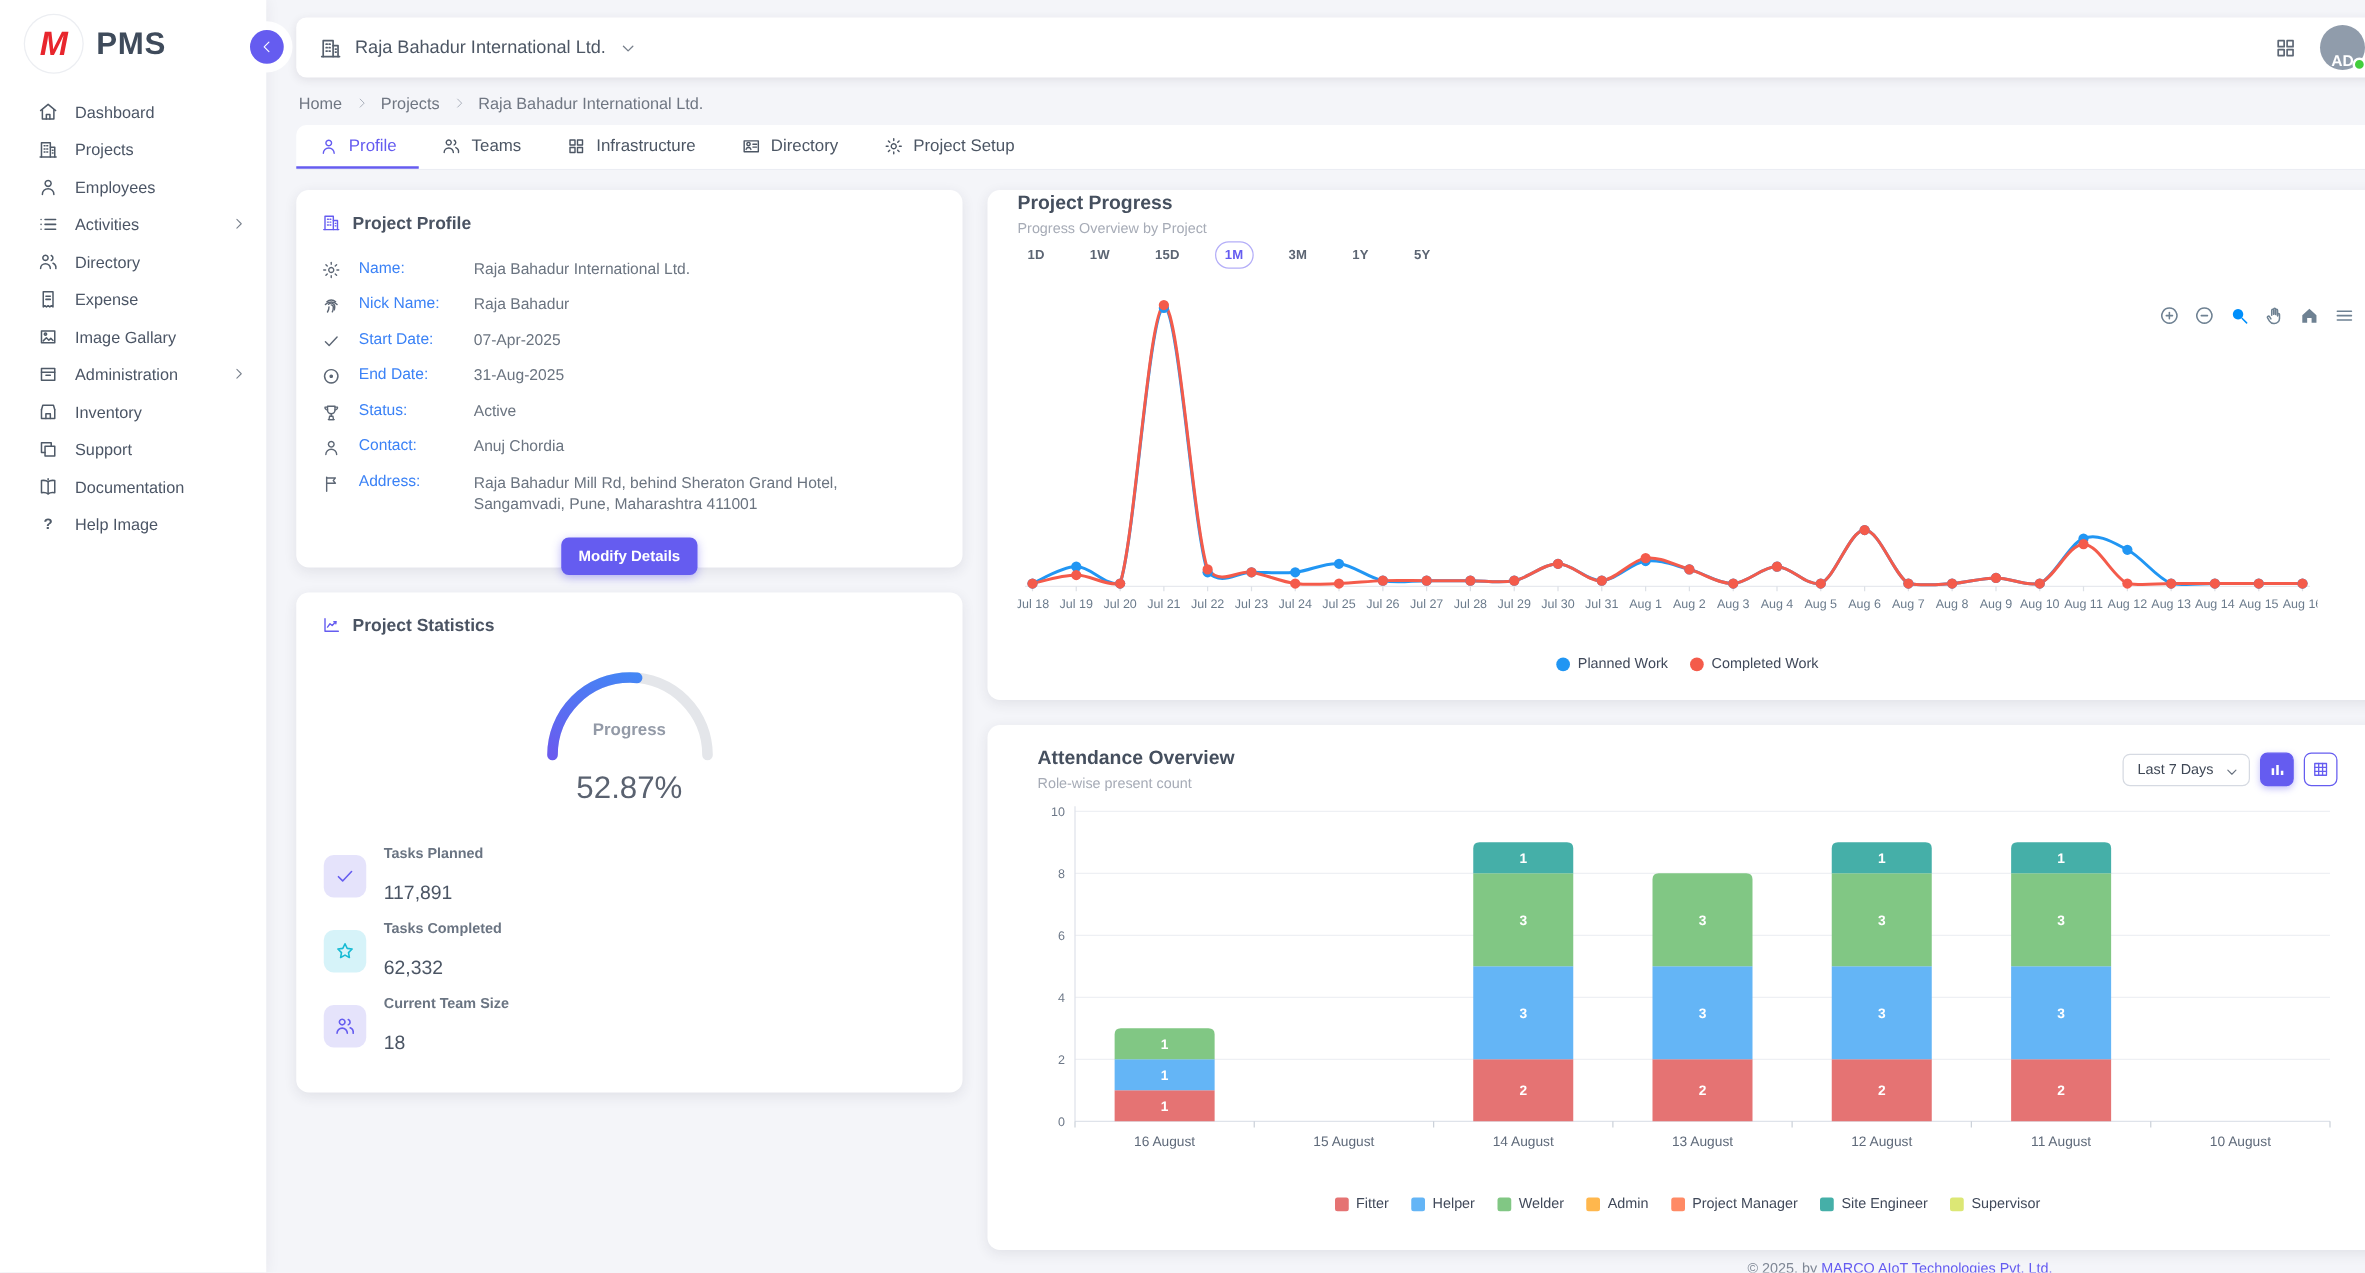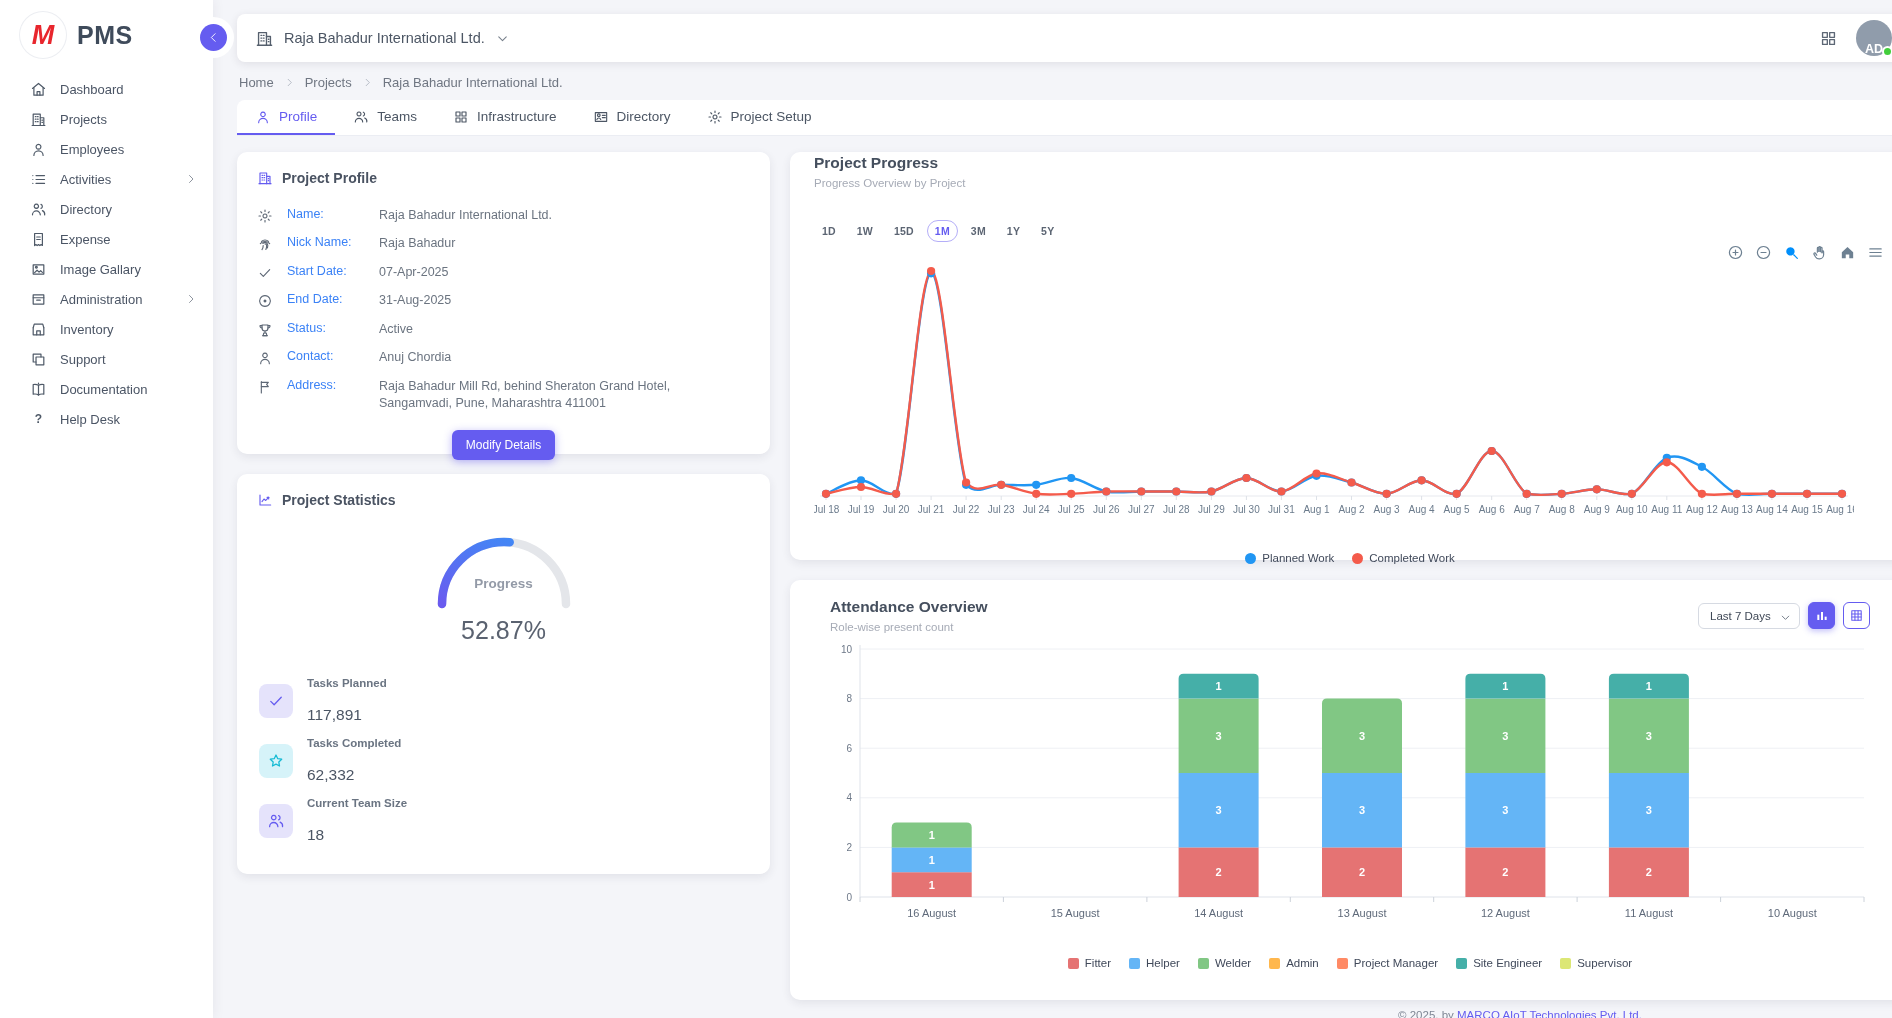--- a/index.html
+++ b/index.html
@@ -42,37 +42,37 @@
   
   .profile-card{height:302px;padding:18px 20px}
   .card-title{display:flex;align-items:center;gap:9px;font-size:14px;font-weight:700;color:#4a5362}
   .ct-icon{color:var(--primary);display:flex}
   .fields{margin-top:15px}
   .frow{display:grid;grid-template-columns:30px 92px 1fr;align-items:start;padding:5.5px 0;font-size:12.5px}
   .ficon{color:#5d6775;display:flex;padding-top:1px}
   .flbl{color:#3b82f6;font-weight:500}
   .fval{color:#6b7480;line-height:1.4;padding-right:36px}
   .btn-row{text-align:center;margin-top:12px}
-  .btn-primary{background:var(--primary);color:#fff;border:none;border-radius:6px;font-size:12px;font-weight:400;padding:8px 14px;cursor:pointer;box-shadow:0 2px 8px rgba(101,92,240,.45);font-family:inherit}
+  .btn-primary{background:var(--primary);color:#fff;border:none;border-radius:6px;font-size:12px;font-weight:700;padding:8px 14px;cursor:pointer;box-shadow:0 2px 8px rgba(101,92,240,.45);font-family:inherit}
   
   .stats-card{height:400px;padding:18px 20px}
   .gauge-wrap{text-align:center;margin-top:10px;position:relative}
   .gauge-wrap svg{margin:0 auto}
   .gauge-label{position:absolute;top:58px;left:0;right:0;font-size:13.5px;font-weight:700;color:#939aa7}
   .gauge-value{font-size:25px;color:#5a6270;margin-top:4px}
   .stats{margin-top:32px}
   .stat{display:flex;align-items:center;gap:14px;margin:0 0 13px 2px}
   .stile{width:34px;height:34px;border-radius:8px;display:flex;align-items:center;justify-content:center}
   .slbl{display:block;font-size:11.5px;font-weight:700;color:#6a7482}
   .sval{display:block;font-size:15.5px;color:#4b5564;margin-top:17px}
   
   .progress-card{height:408px;padding:2px 24px;position:relative}
   .pc-title{font-size:15.5px;font-weight:600;color:#454f5e}
   .pc-sub{font-size:11.5px;color:#a6abb6;margin-top:5px}
-  .ranges{display:flex;align-items:center;gap:5px;margin-top:31px}
+  .ranges{display:flex;align-items:center;gap:20px;margin-top:4px}
   .range{border:1px solid transparent;background:none;font-size:10.5px;font-weight:700;color:#5c6573;padding:4px 7px;border-radius:11px;cursor:pointer;font-family:inherit;letter-spacing:.2px}
   .range.active{color:var(--primary);border-color:#b4aef8}
   .chart-toolbar{position:absolute;top:92px;right:26px;display:flex;gap:11px;color:#6e8192}
   .tb{display:flex;cursor:pointer}
   .tb.sel{color:#008ffb}
   #lineChart{margin-top:4px}
   .legend{display:flex;justify-content:center;align-items:center;gap:18px;margin-top:16px}
   .lg-item{display:flex;align-items:center;gap:6px;font-size:11.5px;color:#40495a;cursor:pointer}
   .lg-dot{width:11px;height:11px;border-radius:50%}
   .lg-sq{width:11px;height:11px;border-radius:2px}
@@ -230,21 +230,21 @@
             </svg>
           </span>
           <span>Documentation</span>
         </div>
         <div class="nav-item">
           <span class="nicon">
             <svg width="17" height="17" viewBox="0 0 24 24">
               <text x="12" y="17.5" text-anchor="middle" font-size="17" font-weight="700" fill="currentColor" font-family="Liberation Sans, sans-serif">?</text>
             </svg>
           </span>
-          <span>Help Desk</span>
+          <span>Help Image</span>
         </div>
       </nav>
   </aside>
 
   <button class="collapse-btn" id="collapseBtn">
       <svg width="13" height="13" viewBox="0 0 24 24" fill="none" stroke="currentColor" stroke-width="1.7" stroke-linecap="round" stroke-linejoin="round">
         <path d="M15 5 l-7 7 7 7"></path>
       </svg>
     </button>
 

